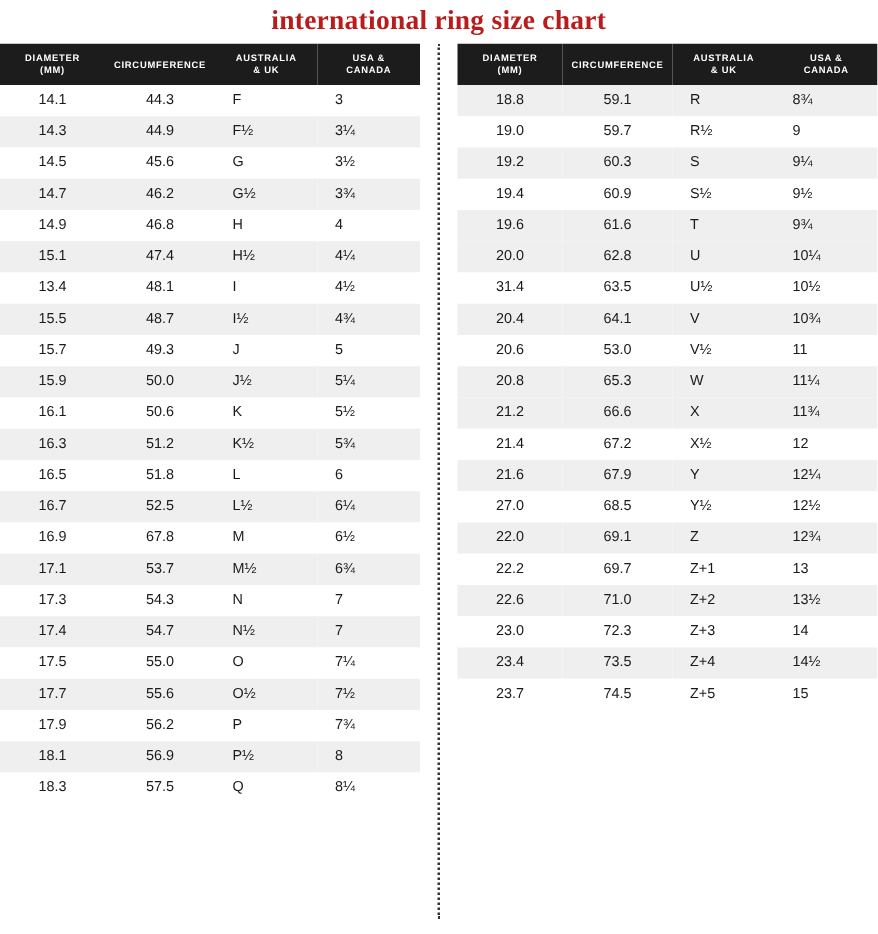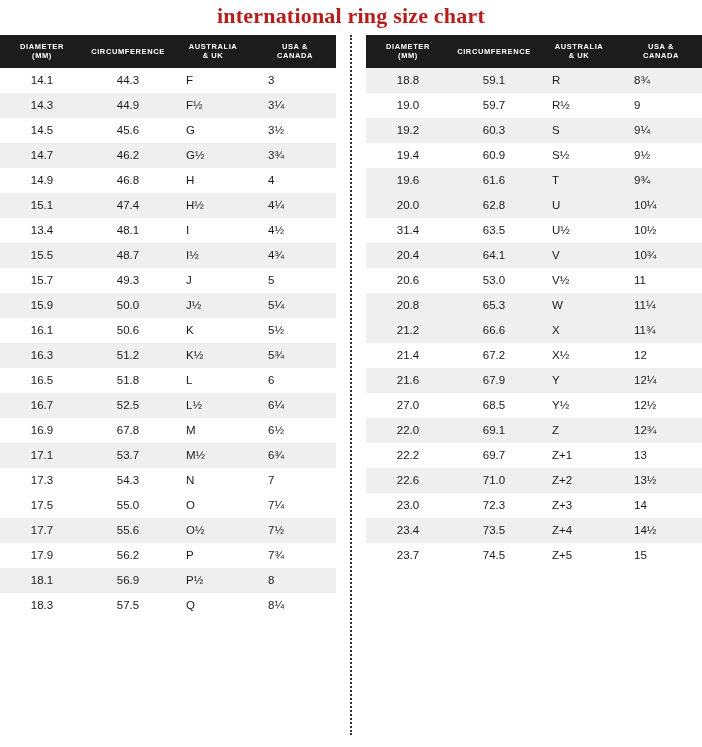--- a/index.html
+++ b/index.html
@@ -219,20 +219,26 @@
               <td class="c-cir">53.7</td>
               <td class="c-au">M½</td>
               <td class="c-us">6¾</td>
             </tr>
             <tr class="odd">
               <td class="c-dia">17.3</td>
               <td class="c-cir">54.3</td>
               <td class="c-au">N</td>
               <td class="c-us">7</td>
             </tr>
+            <tr class="even">
+              <td class="c-dia">17.4</td>
+              <td class="c-cir">54.7</td>
+              <td class="c-au">N½</td>
+              <td class="c-us">7</td>
+            </tr>
             <tr class="odd">
               <td class="c-dia">17.5</td>
               <td class="c-cir">55.0</td>
               <td class="c-au">O</td>
               <td class="c-us">7¼</td>
             </tr>
             <tr class="even">
               <td class="c-dia">17.7</td>
               <td class="c-cir">55.6</td>
               <td class="c-au">O½</td>

